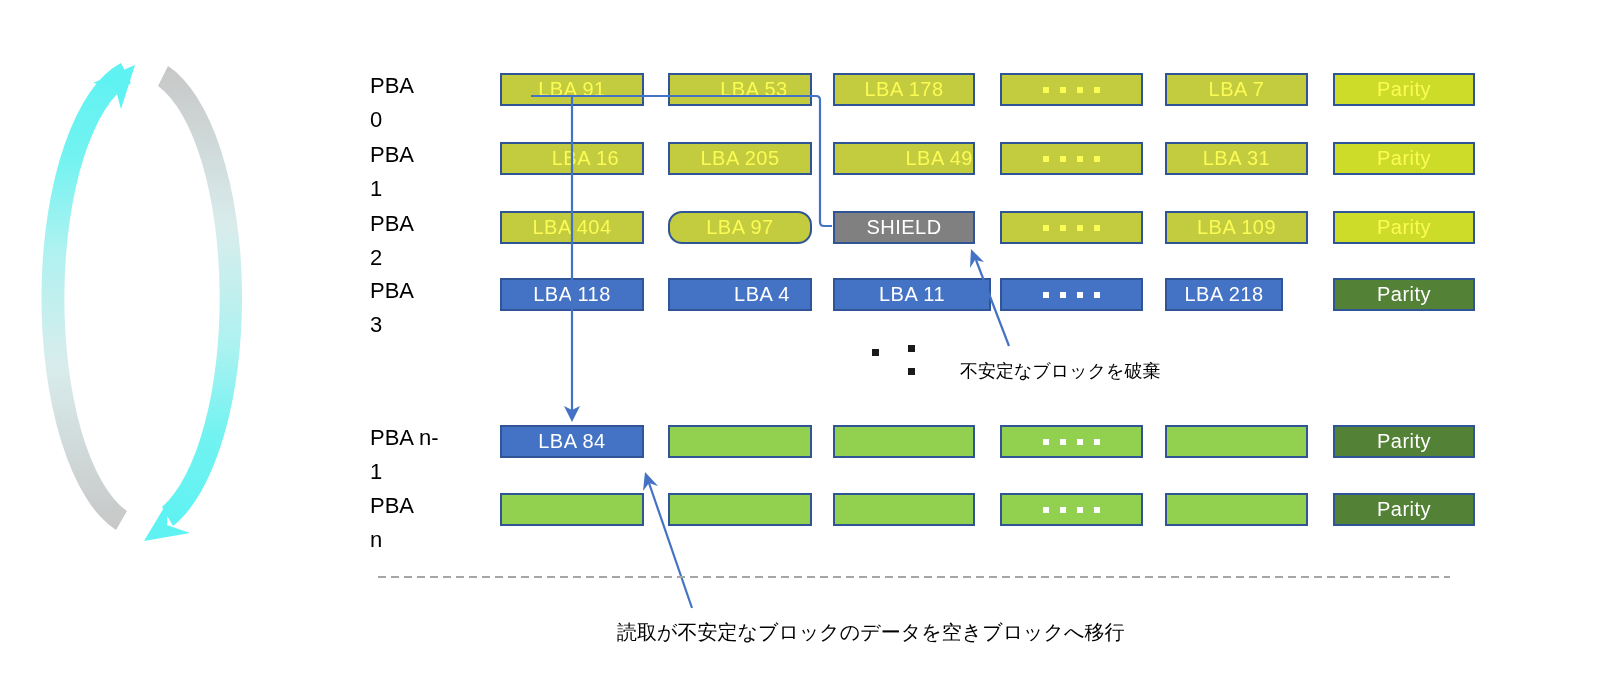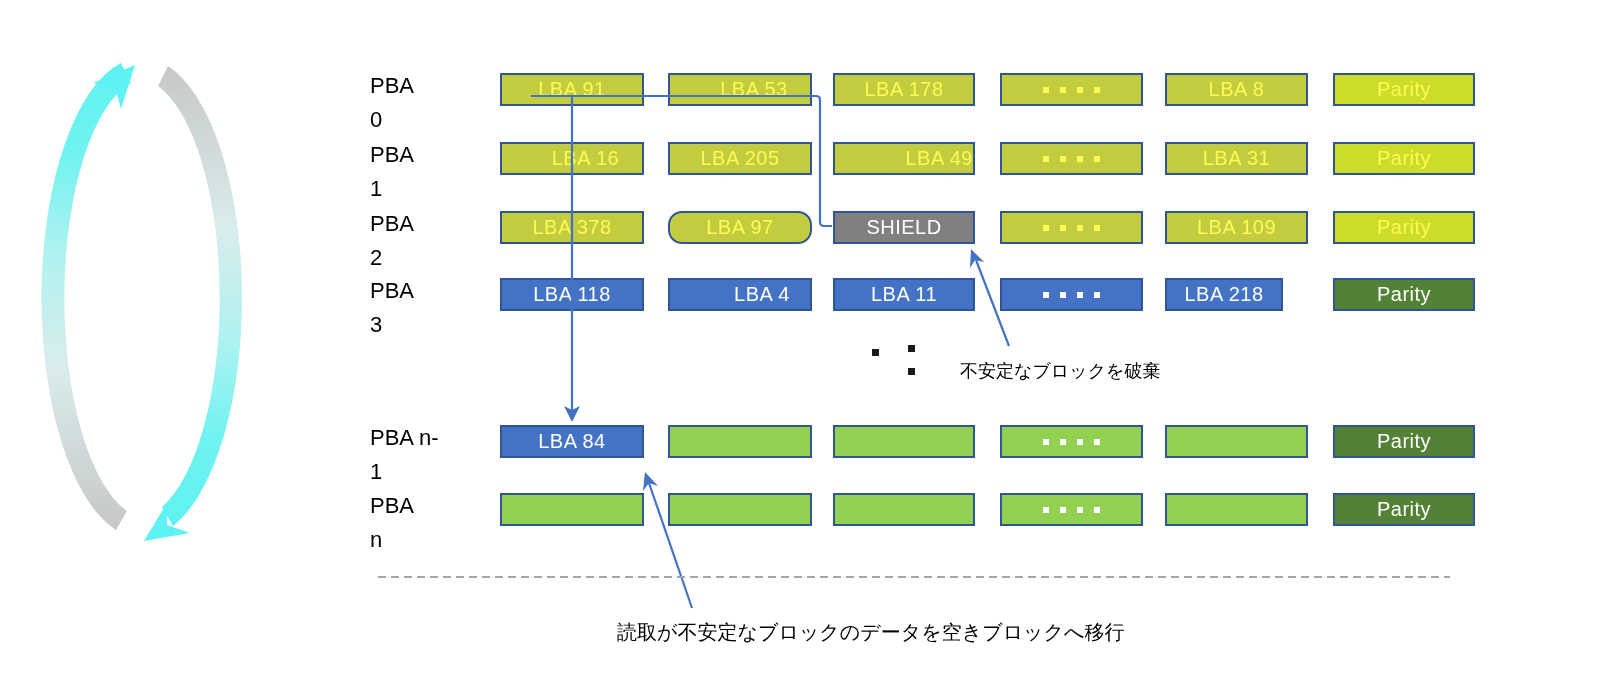--- a/index.html
+++ b/index.html
@@ -75,21 +75,21 @@
       </div>
       <div class="block olive-dots" style="left: 1000px; top: 73px; width: 143px; height: 33px;">
         <span class="dots-wrap">
           <span class="dot"></span>
           <span class="dot"></span>
           <span class="dot"></span>
           <span class="dot"></span>
         </span>
       </div>
       <div class="block olive" style="left: 1165px; top: 73px; width: 143px; height: 33px;">
-        <span>LBA 8</span>
+        <span>LBA 7</span>
       </div>
       <div class="block olive-parity" style="left: 1333px; top: 73px; width: 142px; height: 33px;">
         <span>Parity</span>
       </div>
       <div class="pba-label" style="top: 138px;">
         <div>PBA</div>
         <div>1</div>
       </div>
       <div class="block olive" style="left: 500px; top: 142px; width: 144px; height: 33px; padding-left: 27px;">
         <span>LBA 16</span>
@@ -112,21 +112,21 @@
         <span>LBA 31</span>
       </div>
       <div class="block olive-parity" style="left: 1333px; top: 142px; width: 142px; height: 33px;">
         <span>Parity</span>
       </div>
       <div class="pba-label" style="top: 207px;">
         <div>PBA</div>
         <div>2</div>
       </div>
       <div class="block olive" style="left: 500px; top: 211px; width: 144px; height: 33px;">
-        <span>LBA 378</span>
+        <span>LBA 404</span>
       </div>
       <div class="block olive" style="left: 668px; top: 211px; width: 144px; height: 33px; border-radius: 14px;">
         <span>LBA 97</span>
       </div>
       <div class="block shield" style="left: 833px; top: 211px; width: 142px; height: 33px;">
         <span>SHIELD</span>
       </div>
       <div class="block olive-dots" style="left: 1000px; top: 211px; width: 143px; height: 33px;">
         <span class="dots-wrap">
           <span class="dot"></span>
@@ -144,21 +144,21 @@
       <div class="pba-label" style="top: 274px;">
         <div>PBA</div>
         <div>3</div>
       </div>
       <div class="block blue" style="left: 500px; top: 278px; width: 144px; height: 33px;">
         <span>LBA 118</span>
       </div>
       <div class="block blue" style="left: 668px; top: 278px; width: 144px; height: 33px; padding-left: 44px;">
         <span>LBA 4</span>
       </div>
-      <div class="block blue" style="left: 833px; top: 278px; width: 142px; height: 33px; justify-content: center;">
+      <div class="block blue" style="left: 833px; top: 278px; width: 158px; height: 33px; justify-content: center;">
         <span>LBA 11</span>
       </div>
       <div class="block blue-dots" style="left: 1000px; top: 278px; width: 143px; height: 33px;">
         <span class="dots-wrap">
           <span class="dot"></span>
           <span class="dot"></span>
           <span class="dot"></span>
           <span class="dot"></span>
         </span>
       </div>

